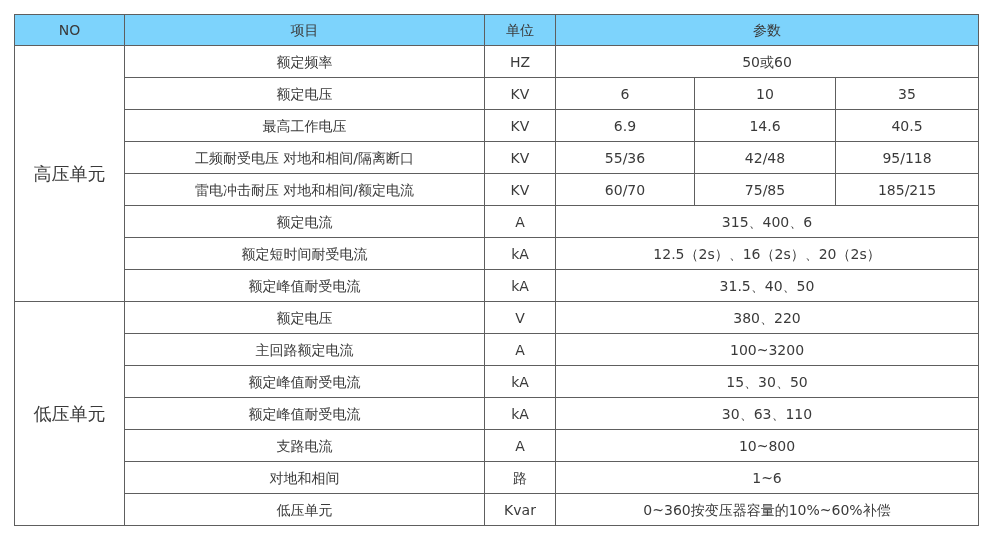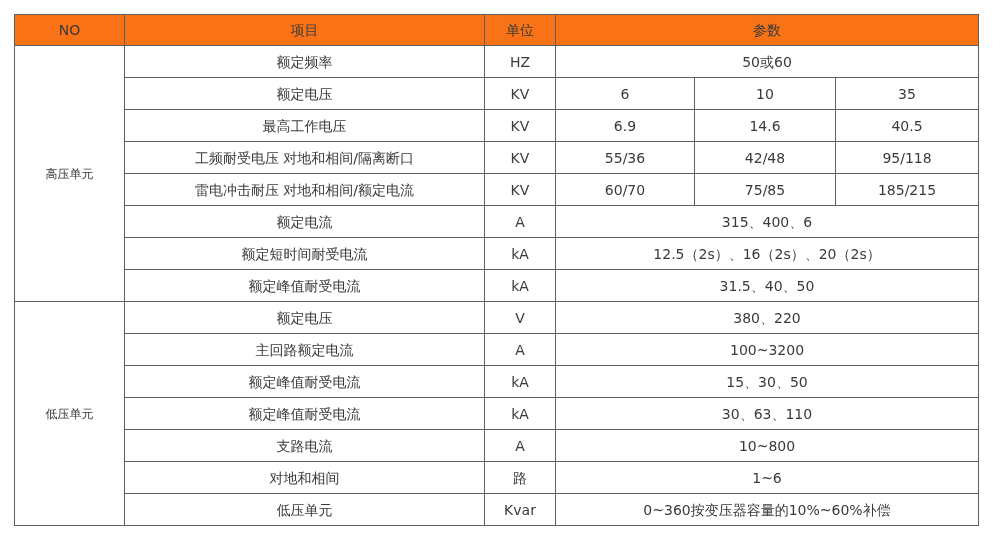--- a/index.html
+++ b/index.html
@@ -6,22 +6,22 @@
     body { width: 1000px; height: 552px; position: relative; overflow: hidden;
            font-family: "DejaVu Sans", "Liberation Sans", sans-serif; color: #333333; }
     table.spec {
       position: absolute; left: 14px; top: 14px; width: 964px;
       border-collapse: collapse; table-layout: fixed; font-size: 14px;
     }
     table.spec th, table.spec td {
       border: 1.5px solid #5e5e5e; text-align: center; vertical-align: middle;
       padding: 0; height: 31px; line-height: 16px; font-weight: normal; color: #3a3a3a;
     }
-    table.spec thead th { background: #f97316; height: 30px; text-align: center; }
-    td.group { font-size: 12px; }
+    table.spec thead th { background: #7dd3fc; height: 30px; text-align: center; }
+    td.group { font-size: 18px; }
     .c-no { width: 110px; }
     .c-item { width: 360px; }
     .c-unit { width: 71px; }
     .c-p1 { width: 139px; }
     .c-p2 { width: 141px; }
     .c-p3 { width: 143px; }
   </style>
 </head>
 <body>
 

